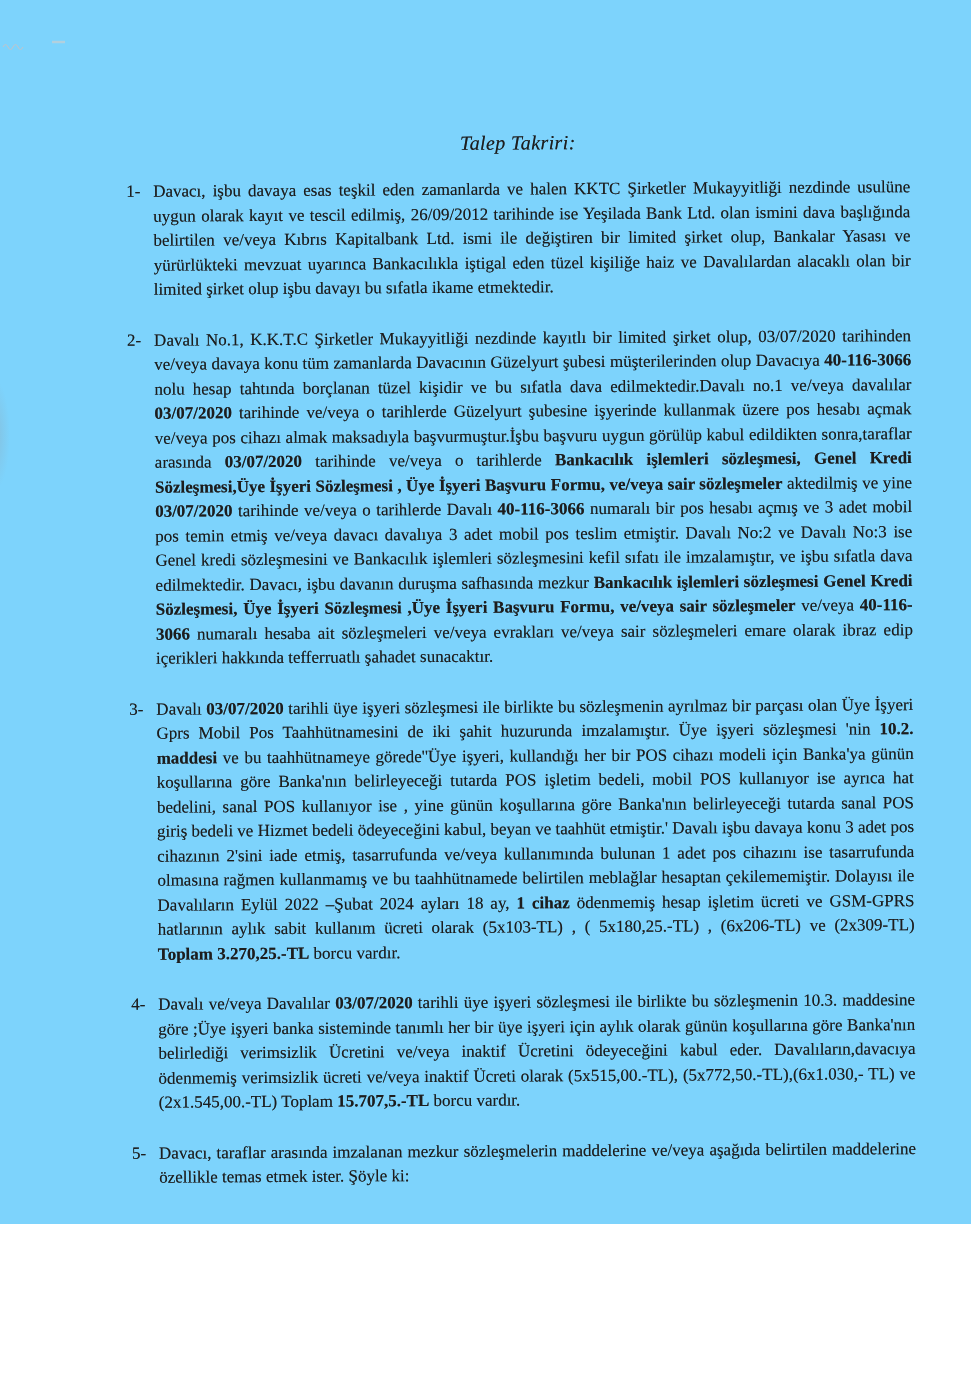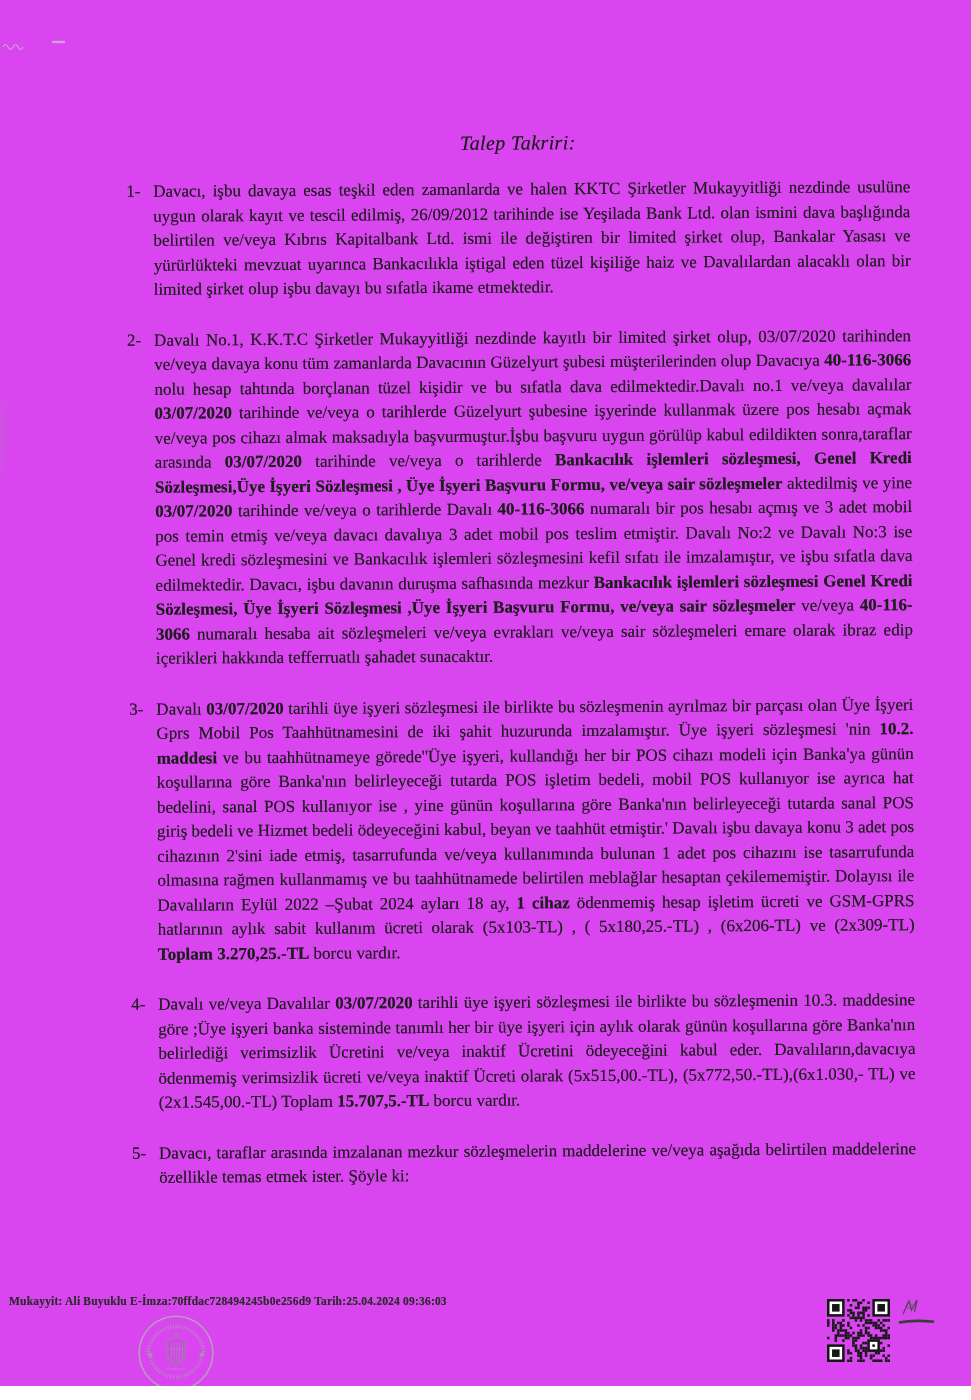--- a/index.html
+++ b/index.html
@@ -1,17 +1,17 @@
 <!DOCTYPE html>
 <html lang="tr"><head>
 <meta charset="utf-8">
 <style>
   html,body{margin:0;padding:0;background:#ffffff;}
   .page{
-    position:relative;width:971px;height:1386px;background:#d946ef;
+    position:relative;width:971px;height:1224px;background:#7dd3fc;
     overflow:hidden;
     font-family:"Liberation Serif","DejaVu Serif",serif;
     color:#1d1d1d;
   }
   .content{
     position:absolute;left:125px;right:62px;top:0;
     transform:rotate(-0.35deg);transform-origin:60% 0;
     text-shadow:0 0 .45px rgba(25,25,25,.6);
   }
   .title{

